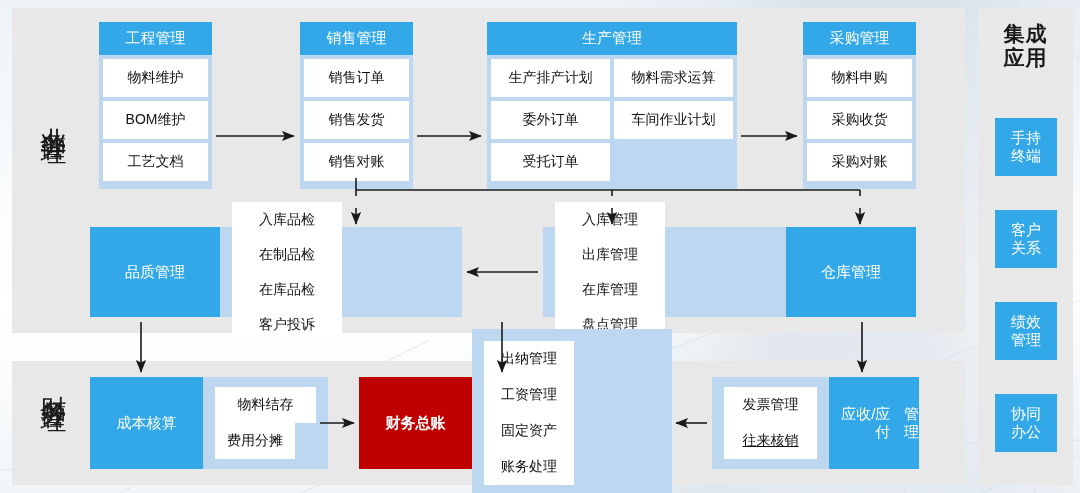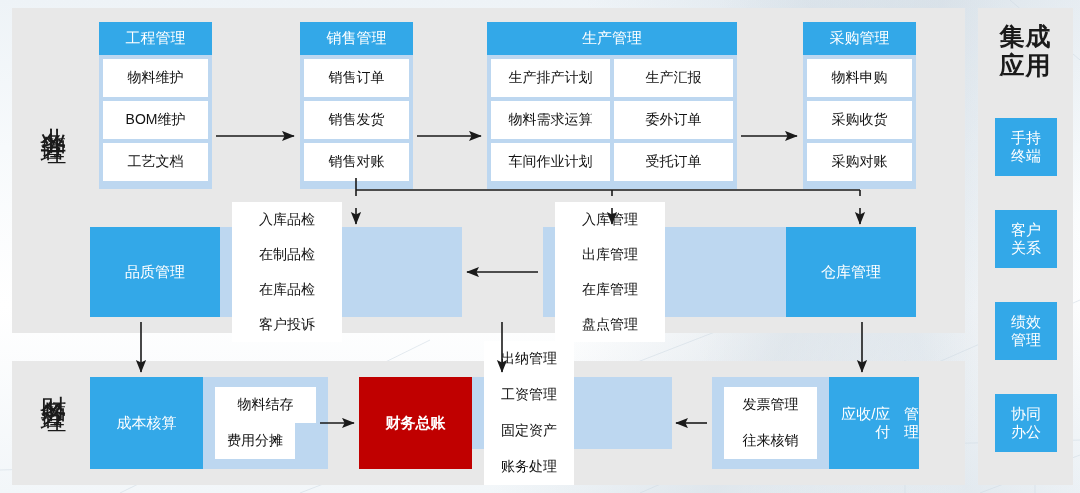--- a/index.html
+++ b/index.html
@@ -21,21 +21,21 @@
   }
   .bg-lines{position:absolute;inset:0;opacity:.55;}
 
   .panel{position:absolute;background:#e8e8e8;}
   .panel.biz{left:12px;top:8px;width:953px;height:325px;}
   .panel.fin{left:12px;top:361px;width:953px;height:124px;}
   .panel.side{left:978px;top:8px;width:95px;height:477px;}
 
   .side-title{
     position:absolute;left:978px;top:22px;width:95px;
-    text-align:center;font-size:25px;font-weight:bold;color:#1a1a1a;
+    text-align:center;font-size:21px;font-weight:bold;color:#1a1a1a;
     line-height:1.15;letter-spacing:1px;
   }
   .side-btn{
     position:absolute;left:995px;width:62px;
     background:#33a8e8;color:#ffffff;font-size:15px;line-height:1.18;
     display:flex;align-items:center;justify-content:center;text-align:center;
   }
 
   
   .rail{
@@ -139,21 +139,20 @@
       <div class="chip" style="width:105px;height:38px;">销售订单</div>
       <div class="chip" style="width:105px;height:38px;">销售发货</div>
       <div class="chip" style="width:105px;height:38px;">销售对账</div>
     </div>
   </div>
 
   <div class="module" style="left:487px;top:22px;width:250px;">
     <div class="mod-head" style="height:33px;">生产管理</div>
     <div class="mod-body" style="height:134px;">
       <div class="chip" style="width:119px;height:38px;">生产排产计划</div>
-      <div class="chip" style="width:119px;height:38px;">生产汇报</div>
       <div class="chip" style="width:119px;height:38px;">物料需求运算</div>
       <div class="chip" style="width:119px;height:38px;">委外订单</div>
       <div class="chip" style="width:119px;height:38px;">车间作业计划</div>
       <div class="chip" style="width:119px;height:38px;">受托订单</div>
     </div>
   </div>
 
   <div class="module" style="left:803px;top:22px;width:113px;">
     <div class="mod-head" style="height:33px;">采购管理</div>
     <div class="mod-body" style="height:134px;">
@@ -188,33 +187,33 @@
     <div class="grid">
       <div class="chip" style="width:101px;height:36px;">物料结存</div>
       <div class="chip" style="width:80px;height:36px;">费用分摊</div>
     </div>
   </div>
 
   <div class="sidemod" style="left:359px;top:377px;width:113px;height:92px;">
     <div class="lbl red" style="width:113px;">财务总账</div>
   </div>
 
-  <div class="sidemod" style="left:472px;top:377px;width:200px;height:72px;">
+  <div class="sidemod" style="left:472px;top:377px;width:200px;height:72px;align-items:center;">
     <div class="grid">
       <div class="chip" style="width:90px;height:36px;">出纳管理</div>
       <div class="chip" style="width:90px;height:36px;">工资管理</div>
       <div class="chip" style="width:90px;height:36px;">固定资产</div>
       <div class="chip" style="width:90px;height:36px;">账务处理</div>
     </div>
   </div>
 
   <div class="sidemod" style="left:712px;top:377px;width:204px;height:92px;">
     <div class="grid" style="order:1;">
       <div class="chip" style="width:93px;height:36px;">发票管理</div>
-      <div class="chip" style="width:93px;height:36px;">往来核销</div>
+      <div class="chip" style="width:93px;height:36px;text-decoration:underline;">往来核销</div>
     </div>
     <div class="lbl" style="width:90px;order:2;flex-direction:row;">
       <span>应收/应付</span>
       <span>管理</span>
     </div>
   </div>
 
   <svg class="svg-layer" width="1080" height="493">
     <defs>
       <marker id="ah" markerWidth="9" markerHeight="9" refX="7.5" refY="3.2" orient="auto" markerUnits="strokeWidth">

